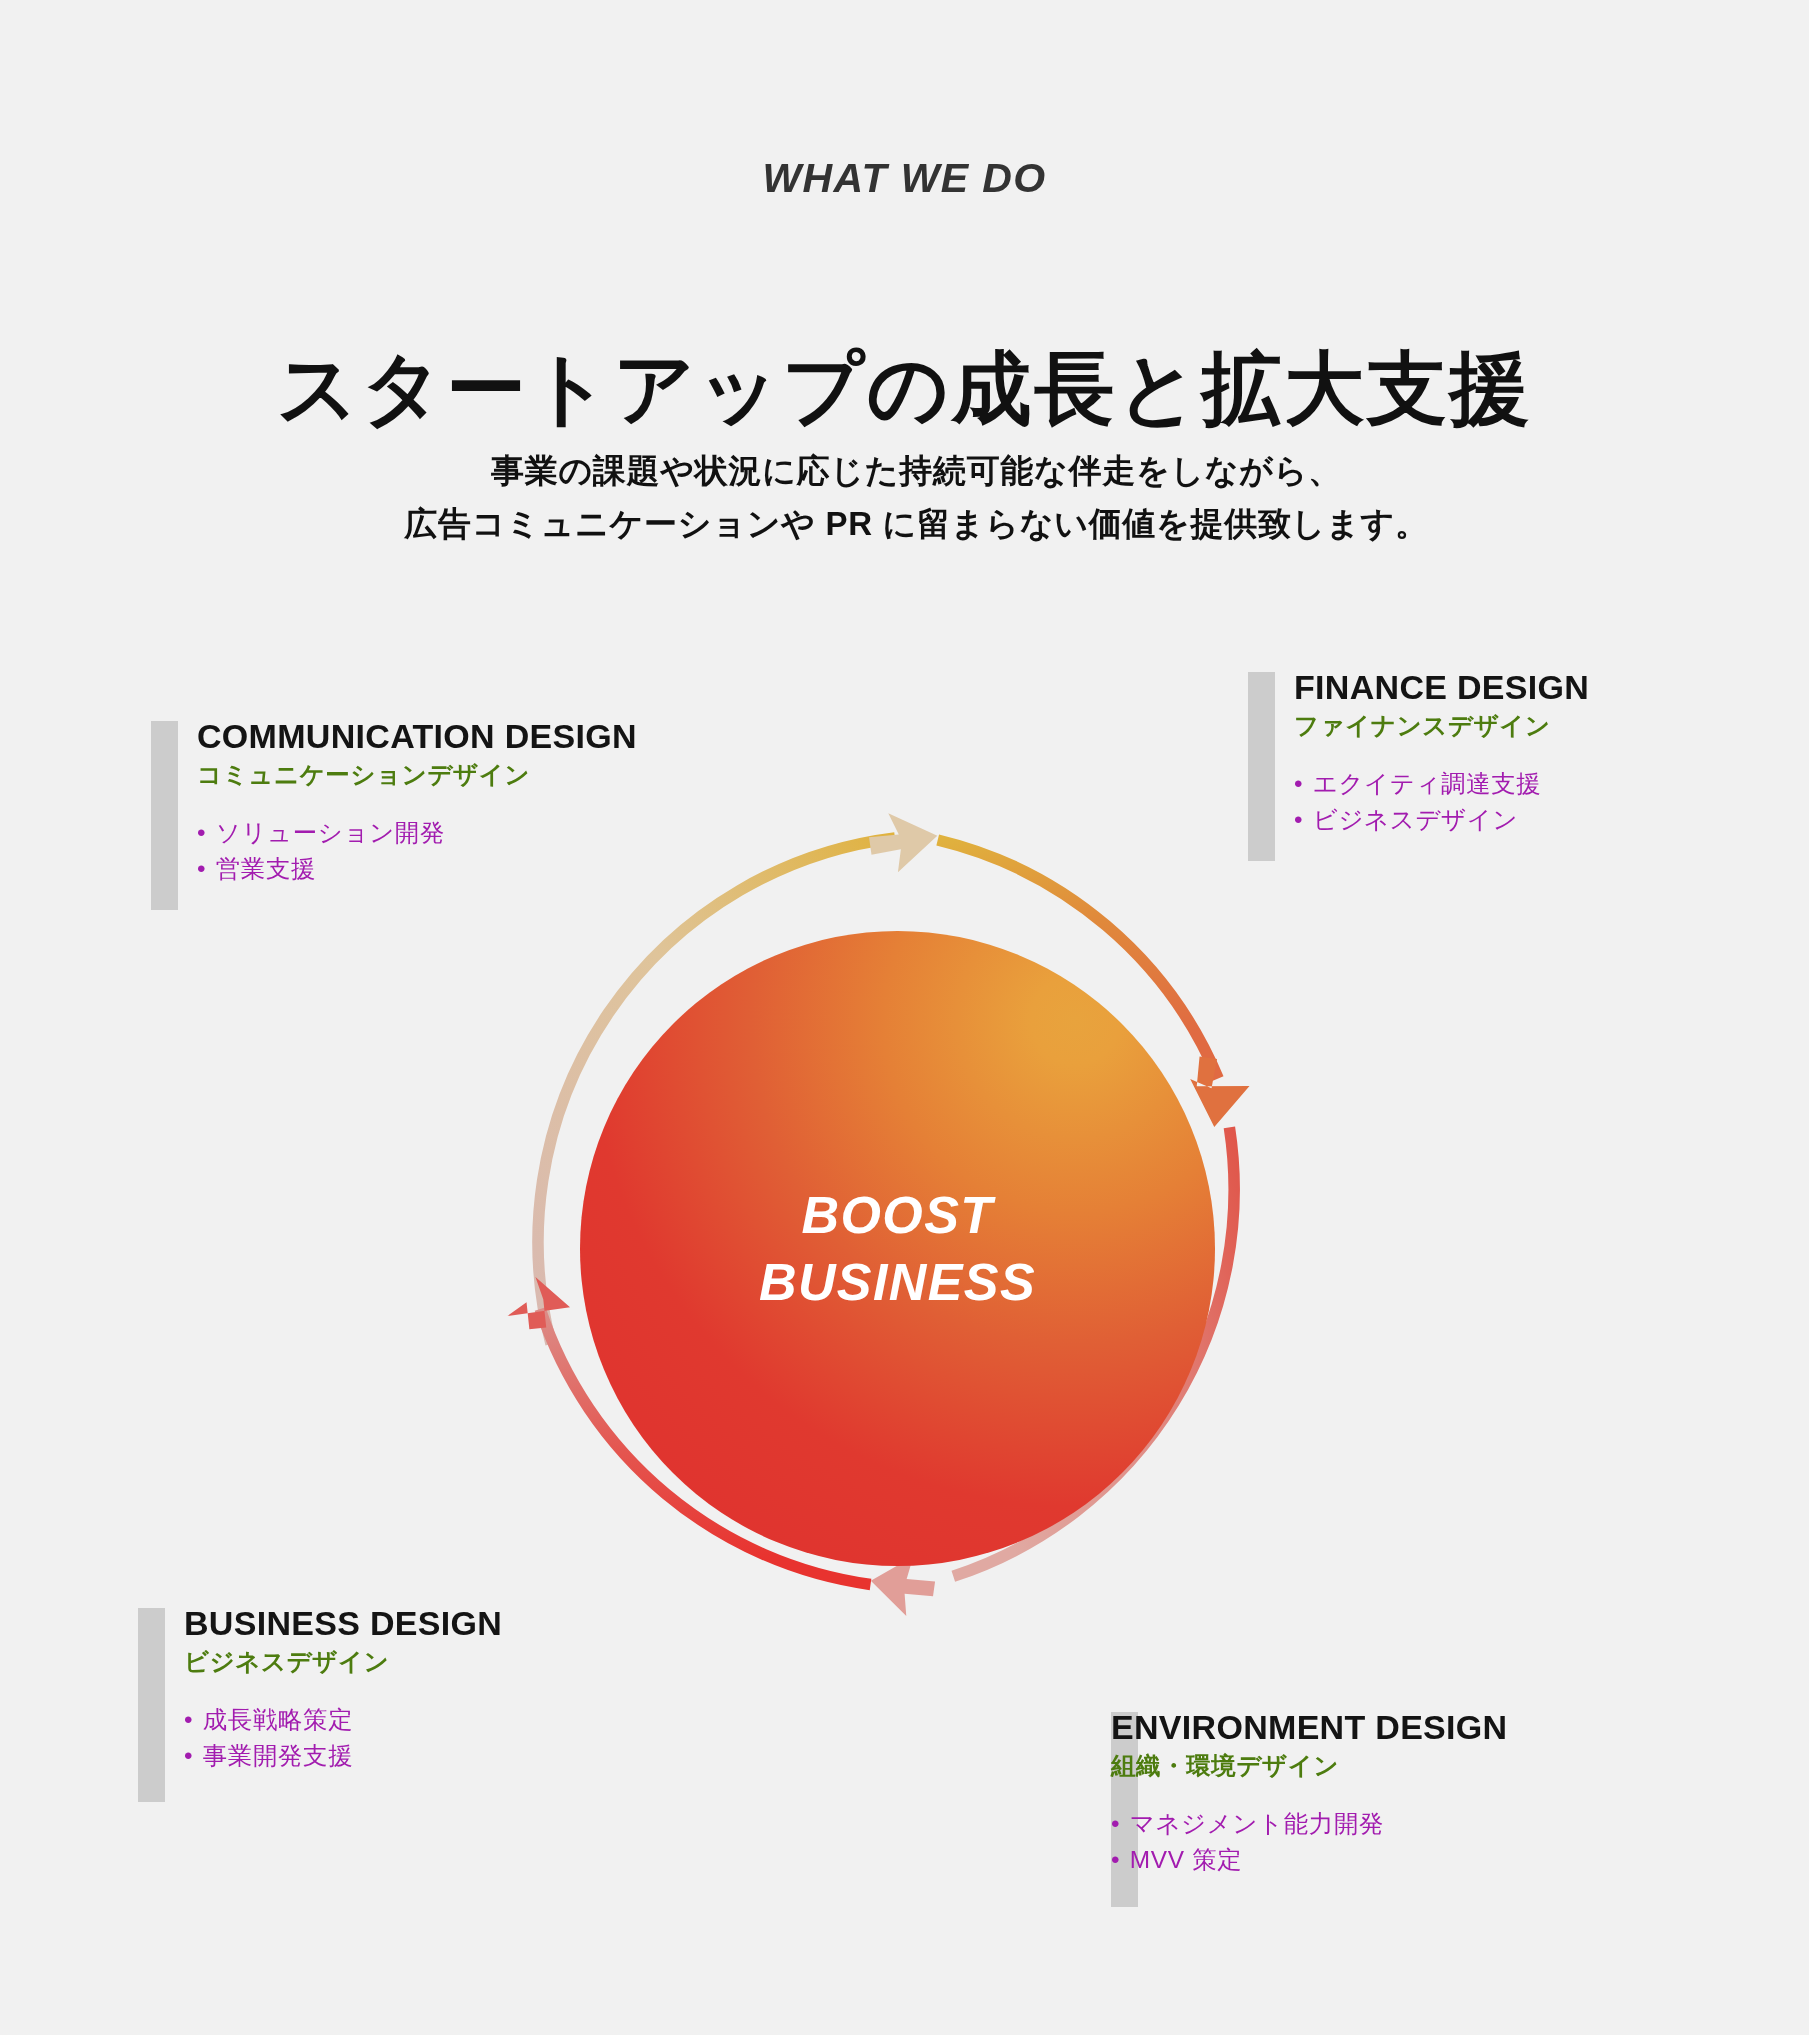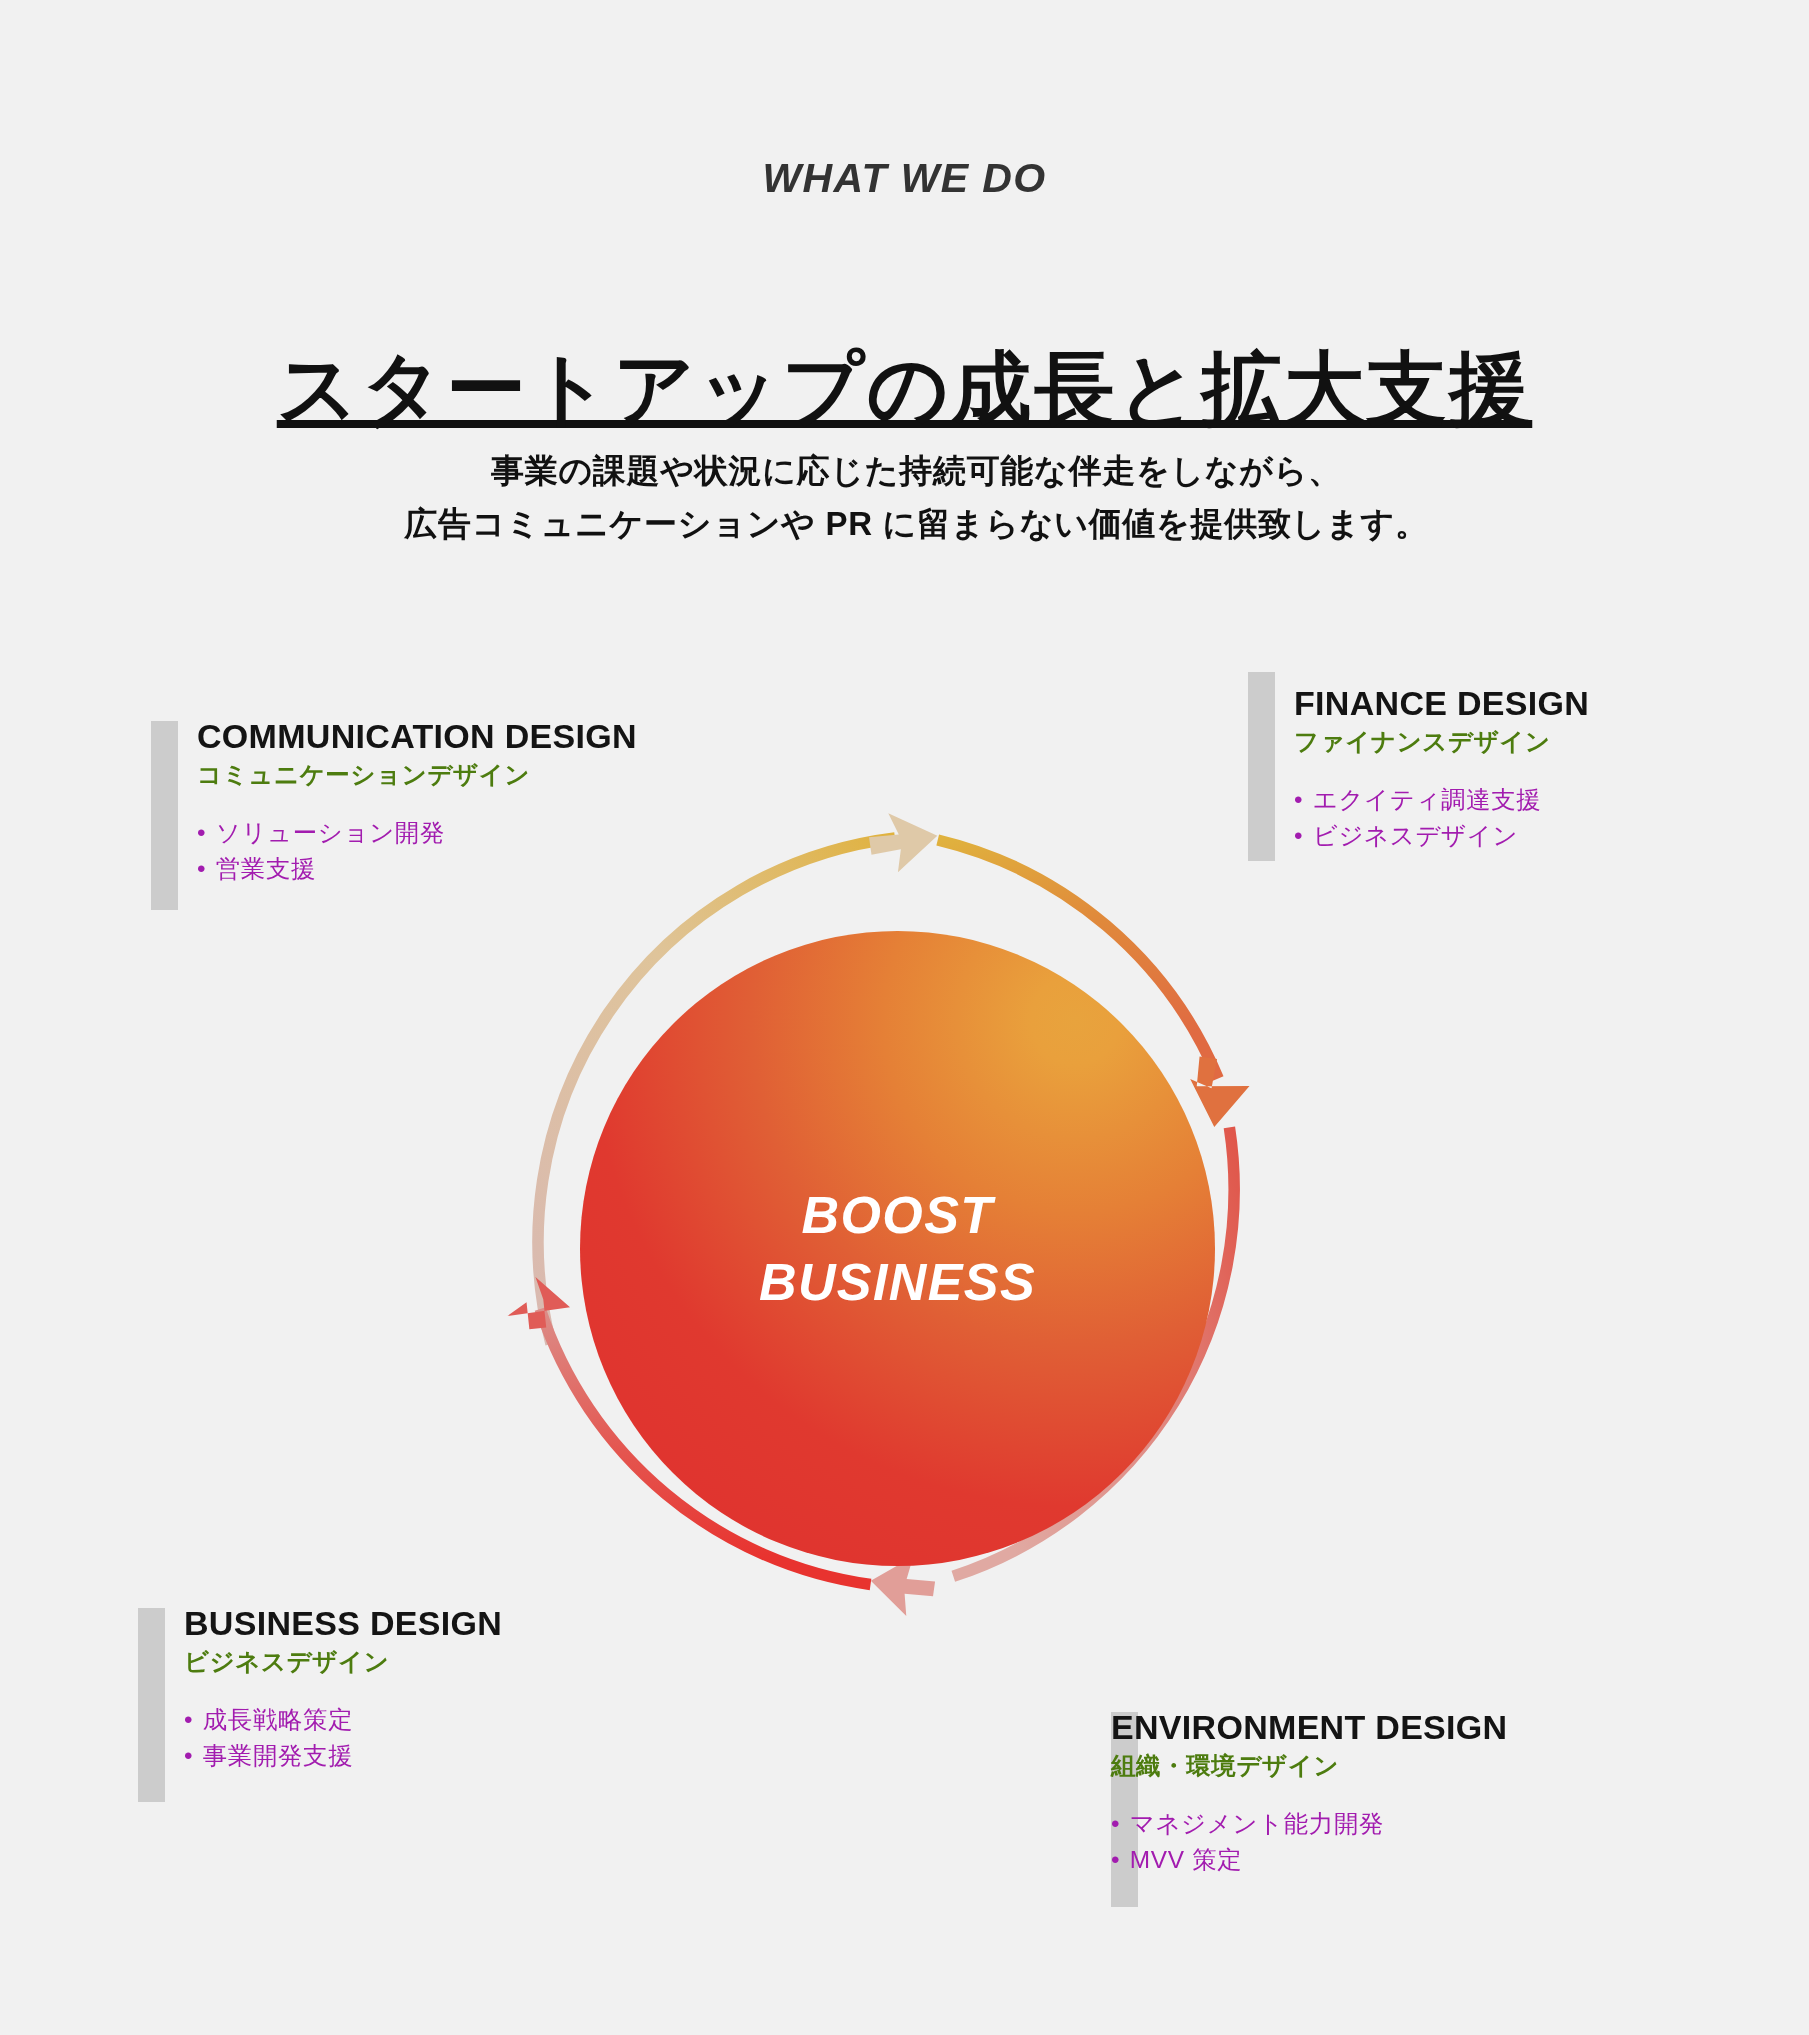--- a/index.html
+++ b/index.html
@@ -32,21 +32,20 @@
   .headline {
     position: absolute;
     top: 282px;
     left: 0;
     width: 1809px;
     text-align: center;
     font-size: 80px;
     font-weight: 700;
     letter-spacing: 2.7px;
     color: #111111;
-    text-decoration: underline;
   }
   .lead {
     position: absolute;
     top: 444px;
     left: 12px;
     width: 1809px;
     text-align: center;
     color: #111111;
     font-size: 33px;
     font-weight: 700;
@@ -139,21 +138,21 @@
     margin-right: 9.5px;
   }
 
   
   #block-communication { left: 151px; top: 717px; }
   #block-communication .bar { left: 0; height: 189px; }
   #block-communication .body { margin-left: 46px; }
 
   #block-finance { left: 1248px; top: 668px; }
   #block-finance .bar { left: 0; height: 189px; }
-  #block-finance .body { margin-left: 46px; margin-top: 16px; }
+  #block-finance .body { margin-left: 46px; }
 
   #block-business { left: 138px; top: 1604px; }
   #block-business .bar { left: 0; height: 194px; }
   #block-business .body { margin-left: 46px; }
 
   #block-environment { left: 1111px; top: 1708px; }
   #block-environment .bar { left: 0; height: 195px; }
   #block-environment .body { }
 </style>
 </head>

